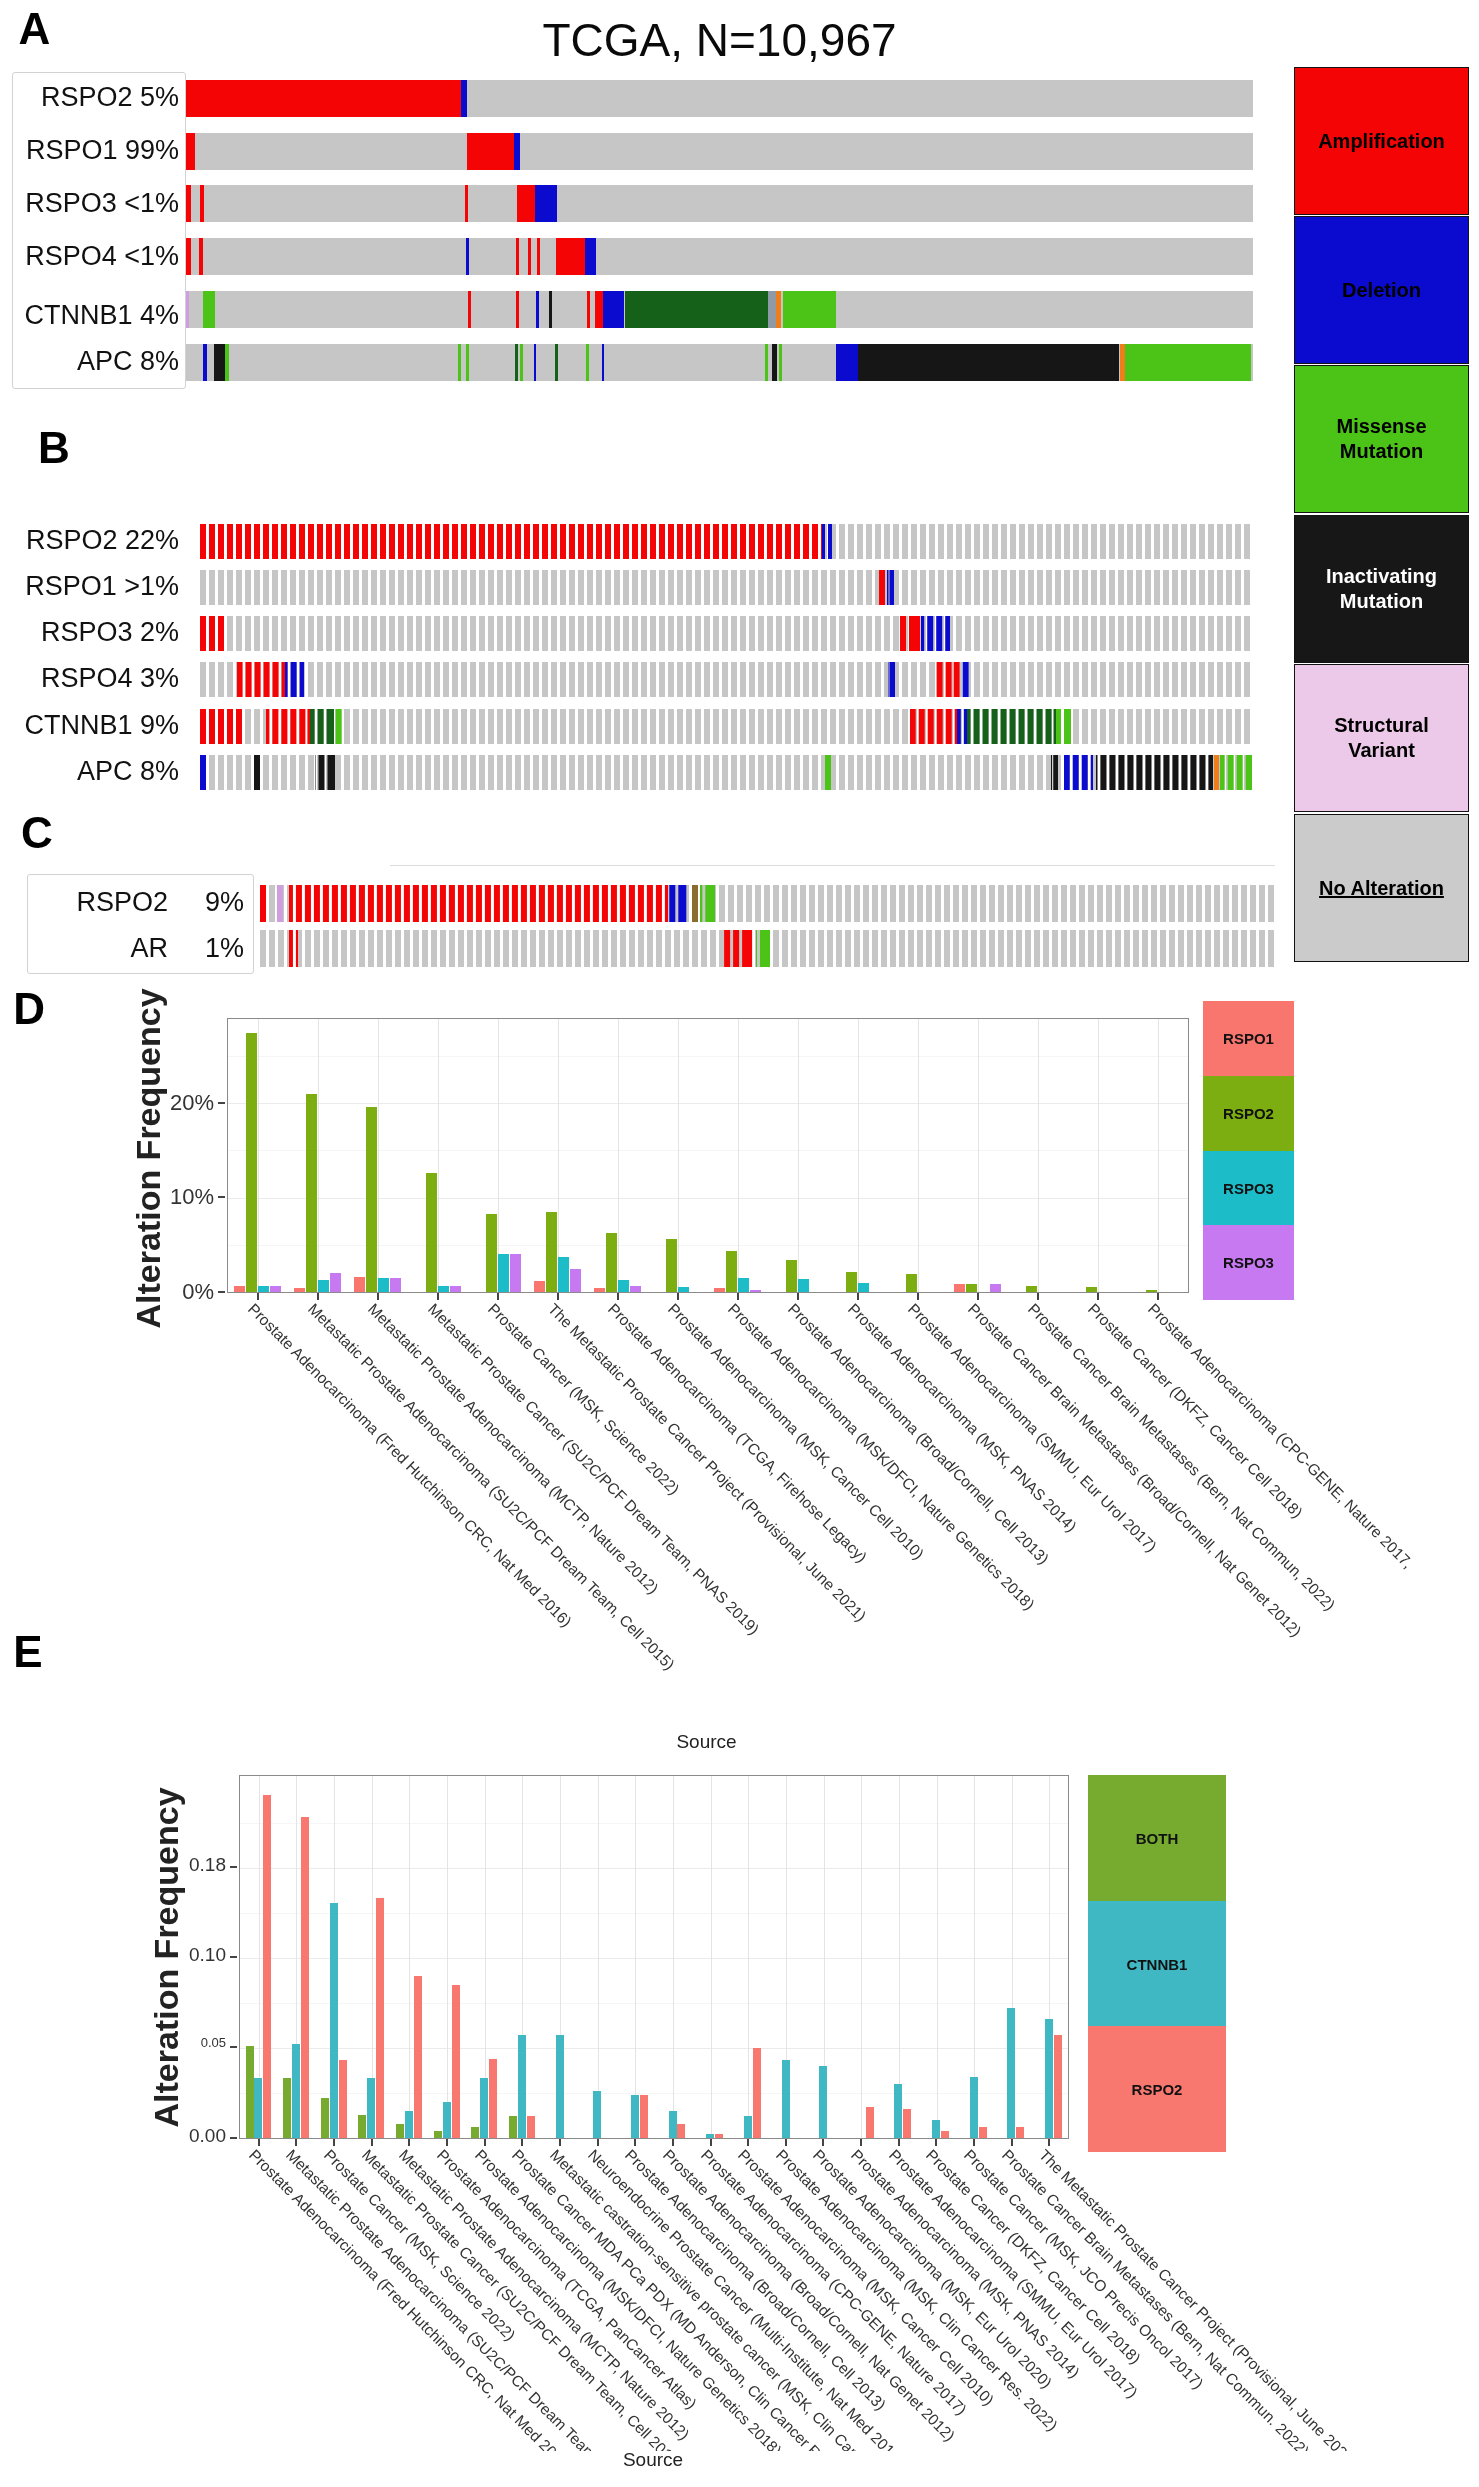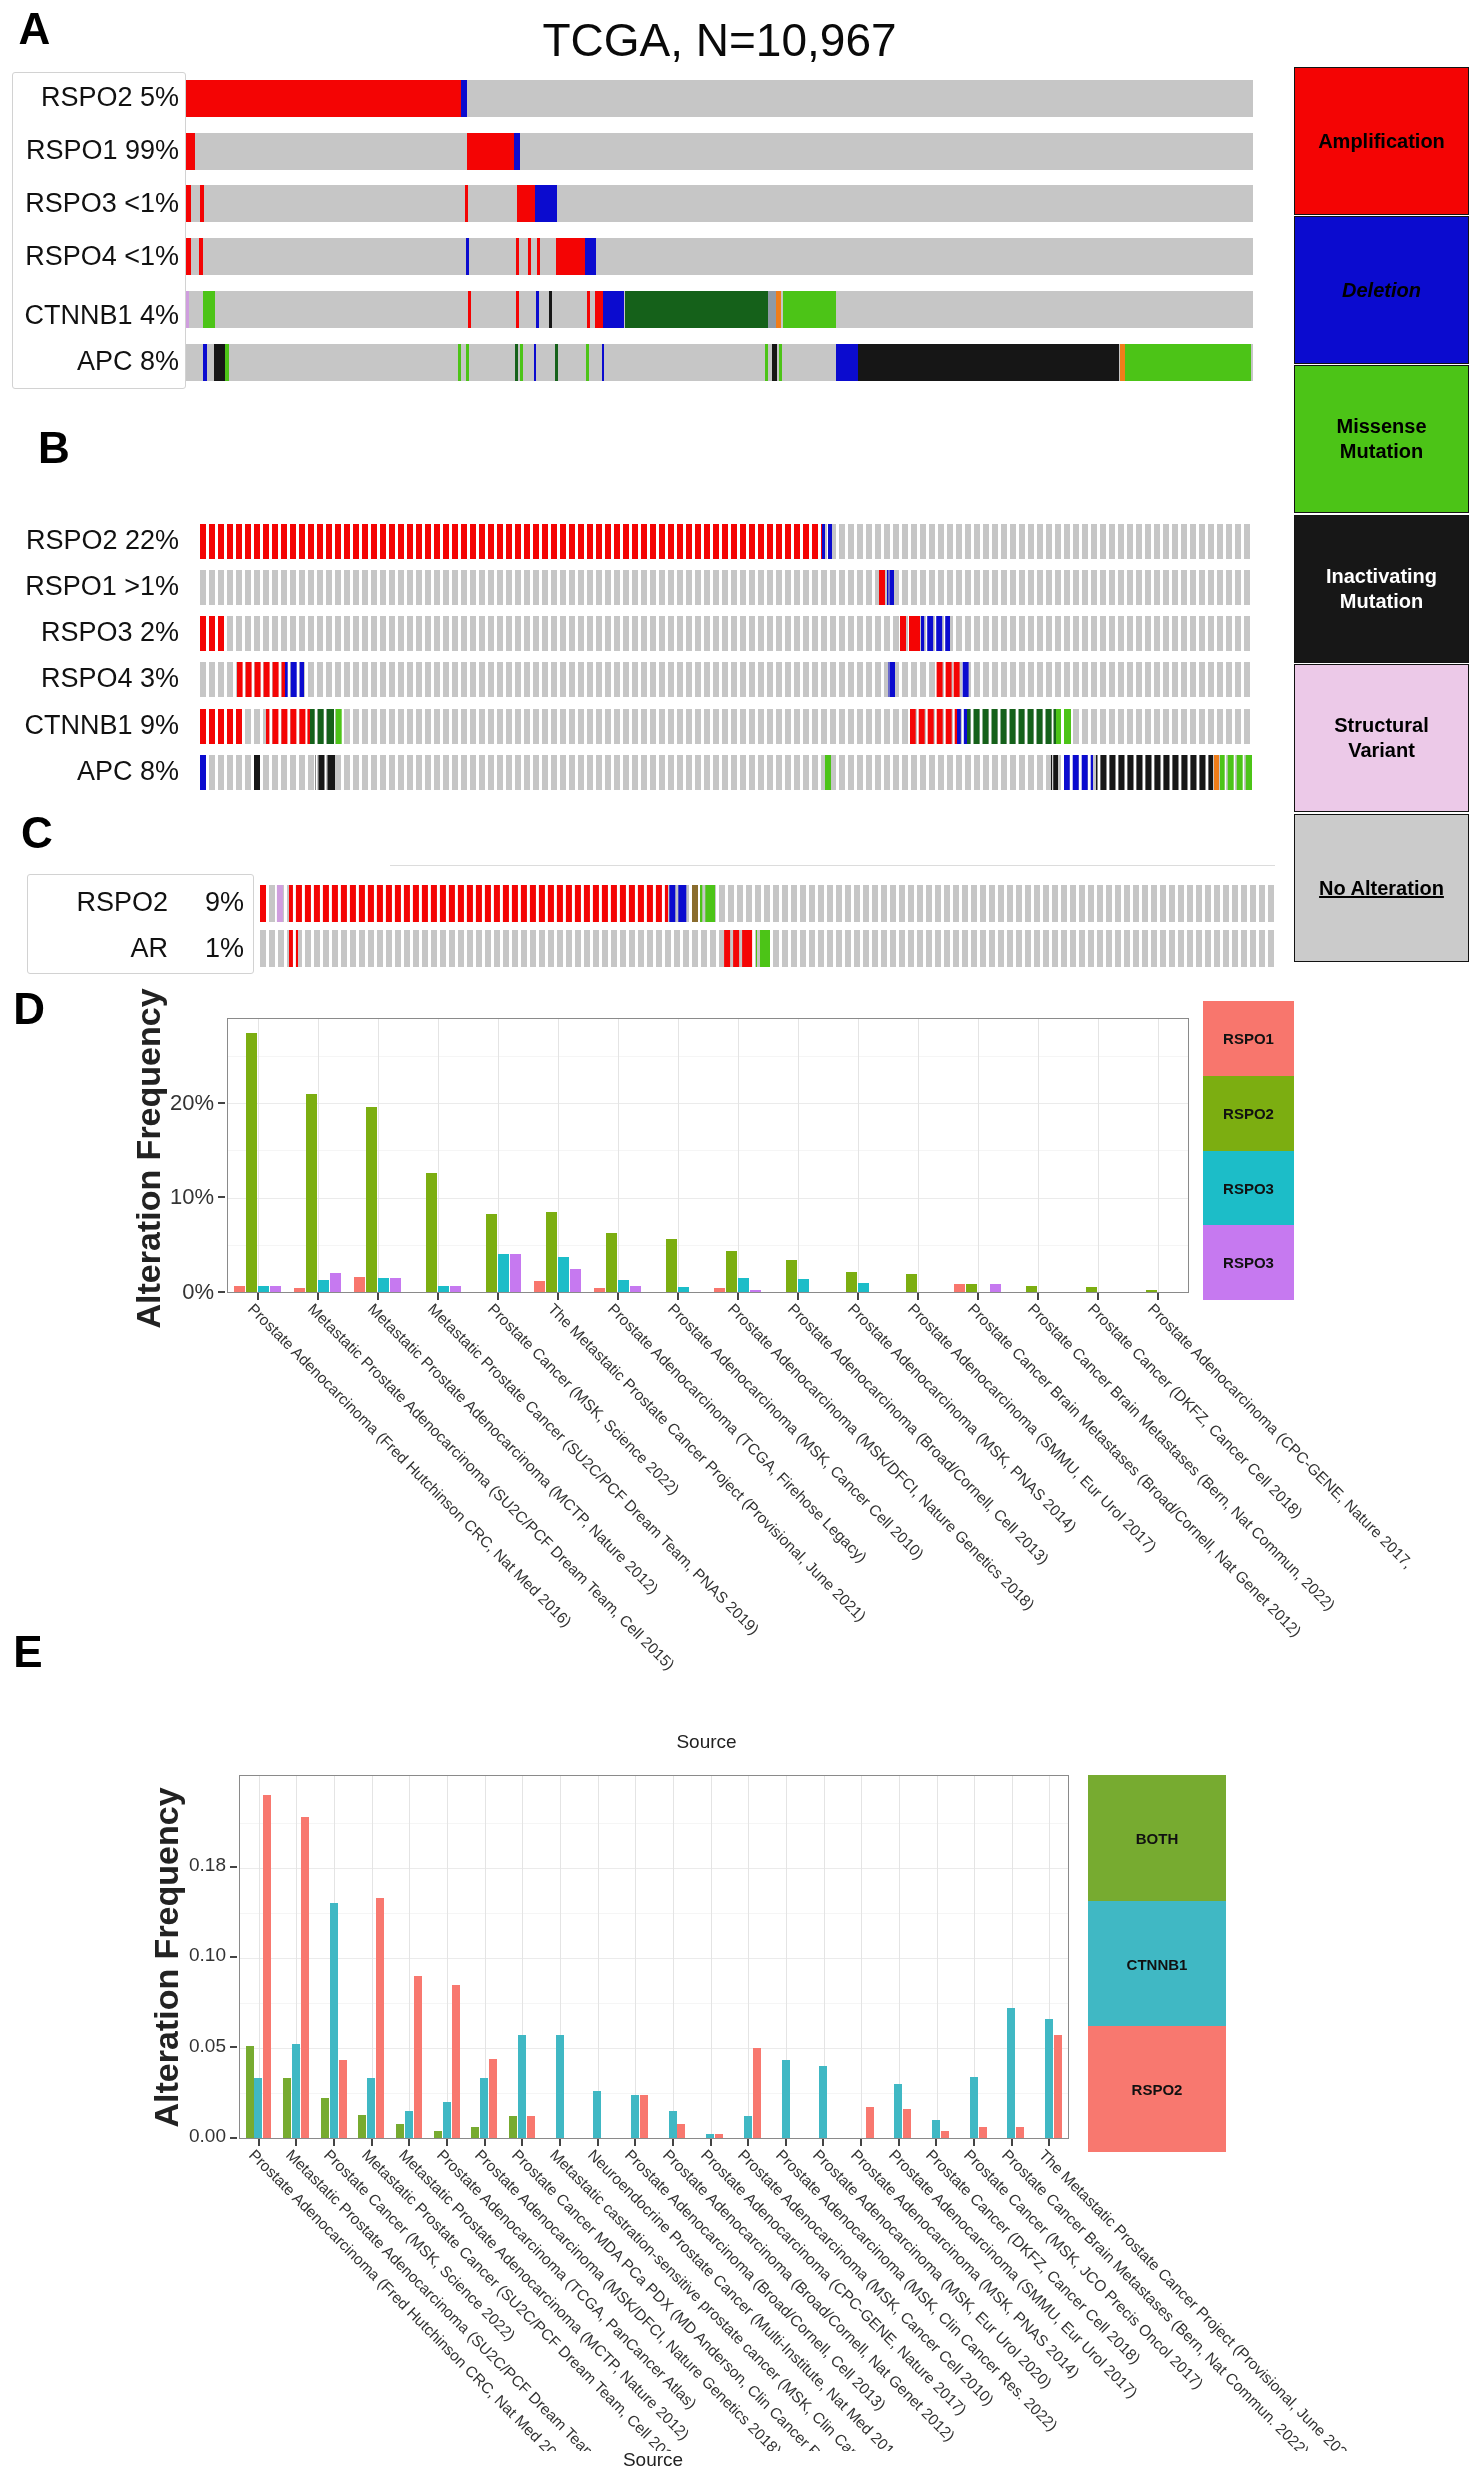--- a/index.html
+++ b/index.html
@@ -102,21 +102,21 @@
         <div class="op-seg" style="left: 934px; width: 5.3px; background: rgb(239, 125, 26);"></div>
         <div class="op-seg" style="left: 939px; width: 126px; background: rgb(76, 196, 23);"></div>
       </div>
     </div>
 
   <div class="abs" id="altLegend">
       <div class="alt-cell" style="left: 1294px; top: 67px; width: 173px; height: 146px; background: rgb(244, 4, 4); color: rgb(0, 0, 0);">
         <span style="padding: 0px 7.4px;">Amplification</span>
       </div>
       <div class="alt-cell" style="left: 1294px; top: 216px; width: 173px; height: 146px; background: rgb(11, 11, 207); color: rgb(0, 0, 0);">
-        <span style="padding: 0px 7.4px; font-style: italic;">Deletion</span>
+        <span style="padding: 0px 7.4px;">Deletion</span>
       </div>
       <div class="alt-cell" style="left: 1294px; top: 365px; width: 173px; height: 146px; background: rgb(76, 196, 23); color: rgb(0, 0, 0);">
         <span style="padding: 0px 7.4px;">Missense Mutation</span>
       </div>
       <div class="alt-cell" style="left: 1294px; top: 515px; width: 173px; height: 146px; background: rgb(23, 23, 23); color: rgb(255, 255, 255);">
         <span style="padding: 0px 7.4px;">Inactivating Mutation</span>
       </div>
       <div class="alt-cell" style="left: 1294px; top: 664px; width: 173px; height: 146px; background: rgb(236, 201, 232); color: rgb(0, 0, 0);">
         <span style="padding: 0px 7.4px;">Structural Variant</span>
       </div>
@@ -399,21 +399,21 @@
         <div class="bar" style="left: 513px; bottom: 0px; width: 8.1px; height: 90px; background: rgb(248, 120, 111);"></div>
         <div class="bar" style="left: 626px; bottom: 0px; width: 8.1px; height: 31px; background: rgb(248, 120, 111);"></div>
         <div class="bar" style="left: 663px; bottom: 0px; width: 8.1px; height: 29px; background: rgb(248, 120, 111);"></div>
         <div class="bar" style="left: 701px; bottom: 0px; width: 8.1px; height: 7.2px; background: rgb(248, 120, 111);"></div>
         <div class="bar" style="left: 739px; bottom: 0px; width: 8.1px; height: 10.8px; background: rgb(248, 120, 111);"></div>
         <div class="bar" style="left: 776px; bottom: 0px; width: 8.1px; height: 10.8px; background: rgb(248, 120, 111);"></div>
         <div class="bar" style="left: 814px; bottom: 0px; width: 8.1px; height: 103px; background: rgb(248, 120, 111);"></div>
       </div>
       <div class="ytick-label" style="left: 152px; top: 2125px; width: 74px; font-size: 19px;">0.00</div>
       <div class="ytick-mark" style="left: 230px; top: 2137px;"></div>
-      <div class="ytick-label" style="left: 152px; top: 2035px; width: 74px; font-size: 19px;">0.05</div>
+      <div class="ytick-label" style="left: 152px; top: 2035px; width: 74px; font-size: 13px;">0.05</div>
       <div class="ytick-mark" style="left: 230px; top: 2046px;"></div>
       <div class="ytick-label" style="left: 152px; top: 1944px; width: 74px; font-size: 19px;">0.10</div>
       <div class="ytick-mark" style="left: 230px; top: 1956px;"></div>
       <div class="ytick-label" style="left: 152px; top: 1854px; width: 74px; font-size: 19px;">0.18</div>
       <div class="ytick-mark" style="left: 230px; top: 1866px;"></div>
       <div class="xtick-mark" style="left: 258px; top: 2139px;"></div>
       <div class="xtick-mark" style="left: 295px; top: 2139px;"></div>
       <div class="xtick-mark" style="left: 333px; top: 2139px;"></div>
       <div class="xtick-mark" style="left: 371px; top: 2139px;"></div>
       <div class="xtick-mark" style="left: 408px; top: 2139px;"></div>

